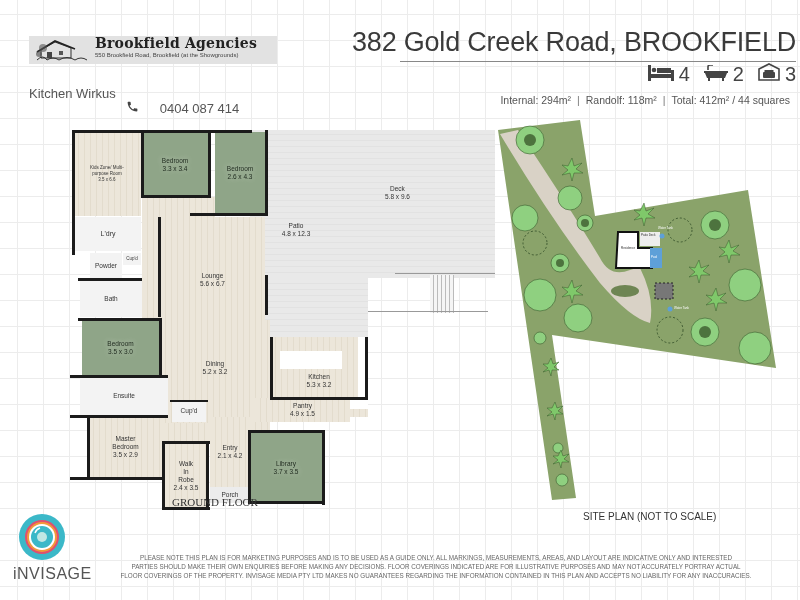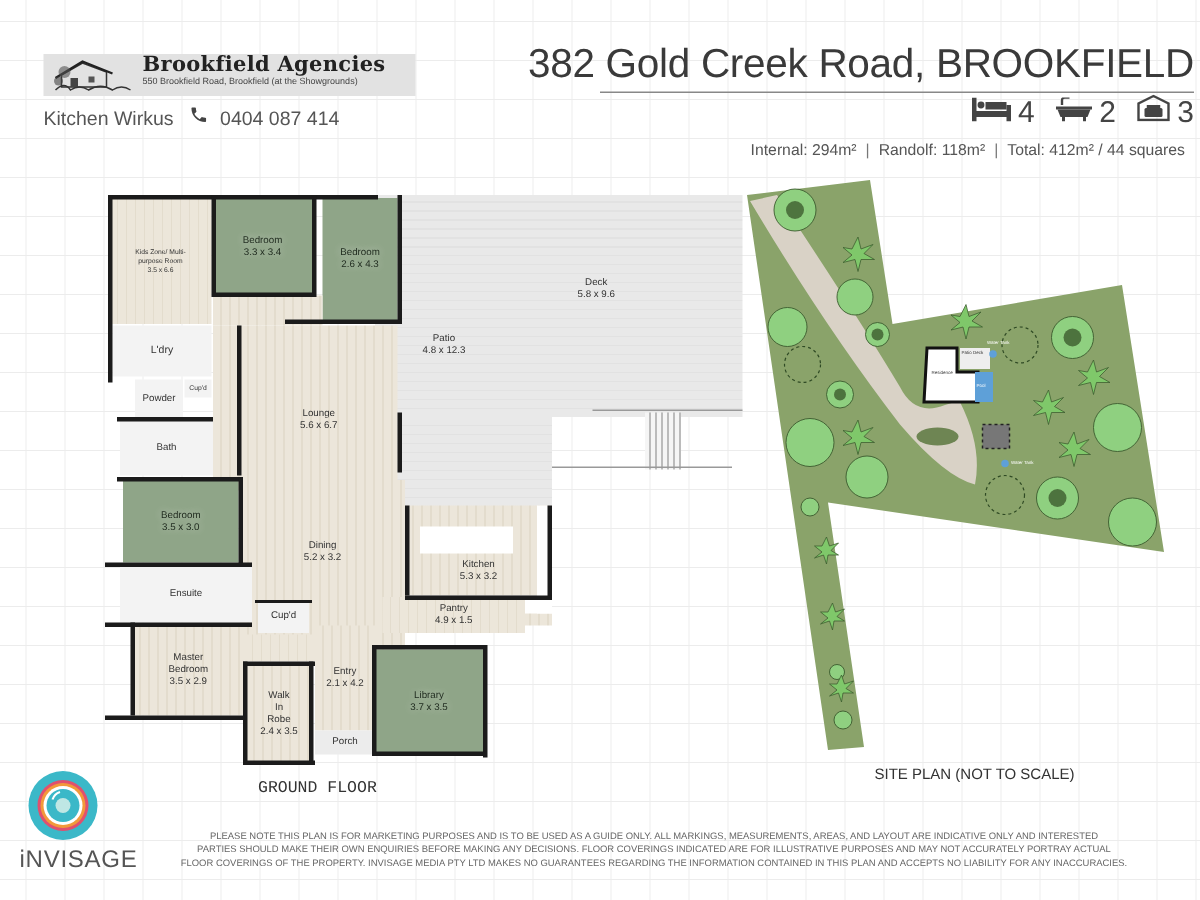--- a/index.html
+++ b/index.html
@@ -16,21 +16,21 @@
   }
   .abs { position: absolute; }
 
   
   .agency-box { left: 29px; top: 36px; width: 248px; height: 28px; background: #e2e2e2; display: flex; align-items: flex-start; }
   .agency-house { width: 54px; height: 28px; position: relative; margin-left: 6px; }
   .agency-text { margin-left: 6px; display: flex; flex-direction: column; }
   .agency-name { font-family: "DejaVu Serif", serif; font-weight: bold; font-size: 14px; color: #222; line-height: 15px; letter-spacing: 0.2px; }
   .agency-addr { font-family: "Liberation Sans", sans-serif; font-size: 6px; color: #444; line-height: 8px; }
   .agent-line { left: 29px; top: 70px; display: flex; align-items: center; gap: 10px; font-family: "Liberation Sans", sans-serif; font-size: 13px; color: #555; }
-  .agent-phone { display: flex; align-items: center; gap: 8px; }
+  .agent-phone { display: flex; align-items: center; gap: 21px; margin-top: 30px; }
 
   
   .address-title { right: 4px; top: 27px; font-family: "Liberation Sans", sans-serif; font-size: 27px; color: #3a3a3a; letter-spacing: -0.2px; white-space: nowrap; }
   .address-rule { left: 400px; top: 61px; width: 396px; height: 1px; background: #888; }
   .features { right: 4px; top: 63px; display: flex; align-items: center; font-family: "Liberation Sans", sans-serif; font-size: 20px; color: #444; }
   .feat { display: flex; align-items: center; margin-left: 14px; gap: 5px; }
   .feat sup { font-size: 11px; }
   .areas { right: 10px; top: 94px; font-family: "Liberation Sans", sans-serif; font-size: 10.5px; color: #555; white-space: nowrap; }
   .areas .sep { margin: 0 6px; color: #777; }
 
@@ -38,21 +38,21 @@
   .plan { left: 70px; top: 125px; width: 430px; height: 385px; }
   .room { position: absolute; display: flex; flex-direction: column; align-items: center; justify-content: center; text-align: center; font-family: "Liberation Sans", sans-serif; font-size: 6.5px; color: #333; line-height: 8px; }
   .wood { background: repeating-linear-gradient(90deg, #ece6da 0px, #ece6da 5px, #e3dccd 5px, #e3dccd 6px); }
   .green { background: #8fa588; }
   .wet { background: #f3f3f3; }
   .deck { background: repeating-linear-gradient(0deg, #e9e9e9 0px, #e9e9e9 5px, #e2e2e2 5px, #e2e2e2 6px); }
   .wall { position: absolute; background: #1b1b1b; }
   .room .lbl { background: rgba(255,255,255,0.0); }
   .green .lbl, .green .dim { color: #1f2a1e; text-shadow: 0 0 6px rgba(255,255,255,0.6); }
   .small { font-size: 4.5px; line-height: 6px; }
-  .floor-label { left: 172px; top: 520px; font-family: Liberation Mono, monospace; font-size: 11px; color: #333; }
+  .floor-label { left: 172px; top: 496px; font-family: Liberation Serif, serif; font-size: 11px; color: #333; }
 
   
   .site { left: 490px; top: 118px; width: 310px; height: 395px; }
   .site-label { left: 583px; top: 511px; font-family: Liberation Sans, sans-serif; font-size: 10px; color: #333; }
 
   
   .logo { left: 18px; top: 513px; width: 48px; height: 48px; }
   .logo-text { left: 13px; top: 565px; font-family: "Liberation Sans", sans-serif; font-size: 16px; color: #555; letter-spacing: 0.5px; }
   .disclaimer { left: 80px; top: 553px; width: 712px; font-family: "Liberation Sans", sans-serif; font-size: 6.3px; color: #666; text-align: center; line-height: 9px; }
 </style>

